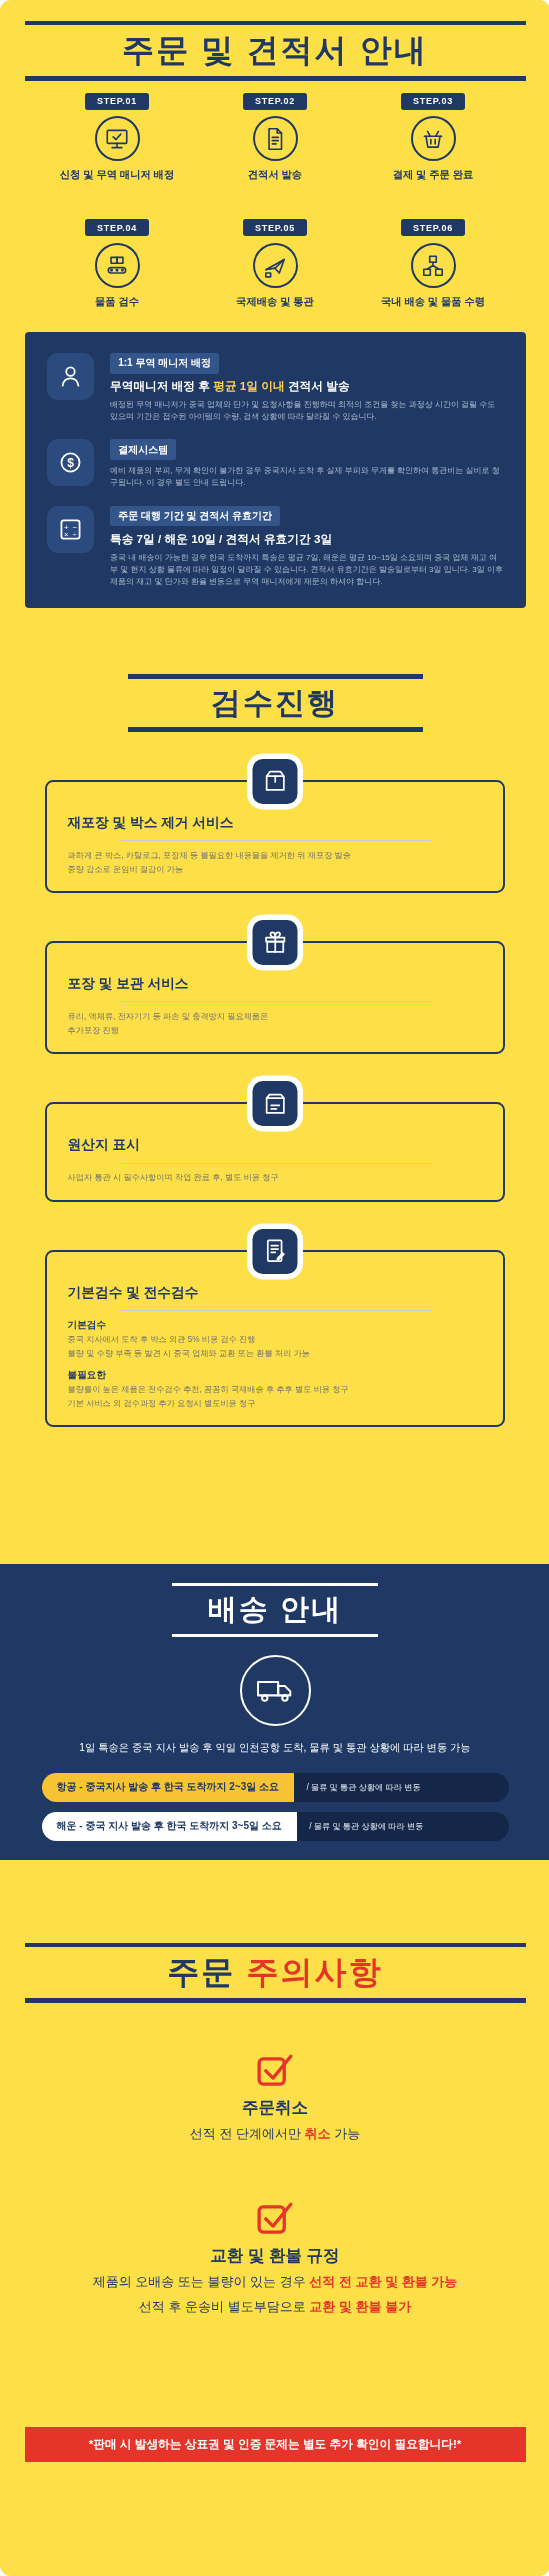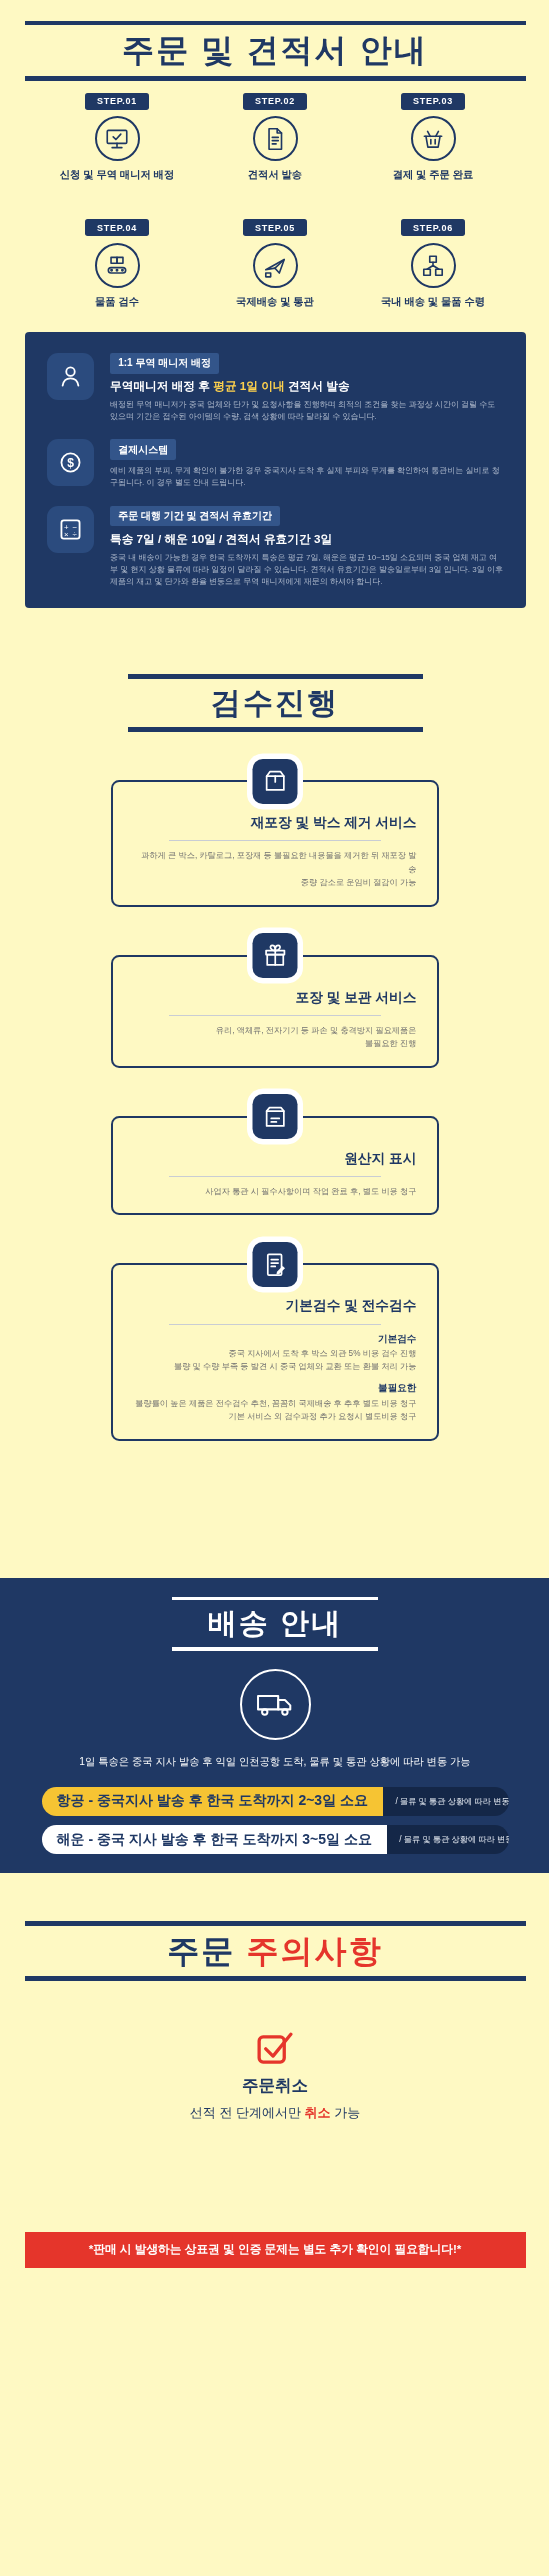--- a/index.html
+++ b/index.html
@@ -1,18 +1,18 @@
 <!DOCTYPE html>
 <html style="font-size:11px"><head>
 <meta charset="utf-8">
 <style>
   * { margin:0; padding:0; box-sizing:border-box; }
   html,body { background:#ffffff; }
   body { width:550px; font-family:"Liberation Sans", sans-serif; }
-  .page { width:550px; height:2576px; overflow:hidden; background:#fef9c3; }
+  .page { width:550px; height:2576px; overflow:hidden; background:#fde047;border-radius:11px; }
 
   
   .sec-title { width:501px; margin:0 auto; text-align:center; }
   .sec-title .bar { height:4.8px; background:#1f3864; }
   .sec-title h1 { font-size:32px; font-weight:bold; color:#1f3864; letter-spacing:2.1px; margin:6.9px 0; line-height:1.15; }
   .sec-title h1 .red { color:#e5352b; }
   .sec-title.narrow { width:295px; }
   .sec-title.narrow h1 { font-size:30px; }
 
   
@@ -29,44 +29,44 @@
   .info-row + .info-row { margin-top:16.5px; }
   .info-icon { flex:0 0 47px; width:47px; height:47px; background:#2b4b7e; border-radius:11px; display:flex; align-items:center; justify-content:center; }
   .info-icon svg { width:29px; height:29px; }
   .info-chip { display:inline-block; background:#33558a; color:#fff; font-size:10px; font-weight:bold; padding:3.4px 8.2px; border-radius:2.1px; }
   .info-headline { margin-top:5.5px; font-size:11.7px; font-weight:bold; color:#fff; }
   .info-headline .em { color:#ffd24d; }
   .info-body { margin-top:4.8px; font-size:8px; line-height:1.5; color:#aeb9cc; max-width:412px; }
 
   
   .services-title { margin-top:66px; }
-  .service-card { position:relative; width:328px; margin:48px auto 12px; border:2.1px solid #1f3864; border-radius:8.2px; padding:32px 20.6px 15px; text-align:right; }
+  .service-card { position:relative; width:460px; margin:48px auto 12px; border:2.1px solid #1f3864; border-radius:8.2px; padding:32px 20.6px 15px; text-align:left; }
   .card-icon { position:absolute; top:-23.4px; left:50%; transform:translateX(-50%); width:45px; height:45px; background:#1f3864; border-radius:10.3px; box-shadow:0 0 0 5.5px #fff; display:flex; align-items:center; justify-content:center; }
   .card-icon svg { width:27.5px; height:27.5px; }
   .card-title { font-size:13.7px; font-weight:bold; color:#1f3864; }
   .card-divider { width:75%; height:0.7px; background:#c9cdd4; margin:8.2px auto; }
   .card-line { font-size:8.2px; color:#707070; line-height:1.65; }
   .card-subhead { font-size:9.6px; font-weight:bold; color:#1f3864; margin-top:8.2px; margin-bottom:1.4px; }
 
   
   .shipping { margin-top:137px; background:#1f3864; padding:19px 0; text-align:center; }
   .shipping .sec-title { width:206px; }
   .shipping .sec-title .bar { background:#fff; height:3.4px; }
   .shipping .sec-title h1 { color:#fff; font-size:29px; }
   .truck-circle { width:71px; height:71px; border:2.7px solid #fff; border-radius:50%; margin:18px auto 15px; display:flex; align-items:center; justify-content:center; }
   .truck-circle svg { width:43px; height:34px; }
   .shipping-note { color:#fff; font-size:10.3px; margin-bottom:18px; }
   .ship-bar { width:467px; height:29px; margin:9.6px auto 0; border-radius:14.4px; overflow:hidden; display:flex; }
-  .ship-bar .bar-left { display:flex; align-items:center; padding:0 15px; font-size:14px; font-weight:bold; color:#1f3864; white-space:nowrap; }
+  .ship-bar .bar-left { display:flex; align-items:center; padding:0 15px; font-size:10px; font-weight:bold; color:#1f3864; white-space:nowrap; }
   .ship-bar.air .bar-left { background:#f6c433; }
   .ship-bar.sea .bar-left { background:#ffffff; }
   .ship-bar .bar-right { flex:1; display:flex; align-items:center; padding:0 12.4px; background:#142748; color:#e8edf5; font-size:8.2px; white-space:nowrap; }
 
   
-  .caution-title { margin-top:48px; }
+  .caution-title { margin-top:83px; }
   .caution-item { text-align:center; }
   .caution-item.first { margin-top:48px; }
   .caution-item.second { margin-top:55px; }
   .caution-item svg { width:40px; height:37px; }
   .caution-heading { margin-top:6.9px; font-size:16.5px; font-weight:bold; color:#1f3864; }
   .caution-line { margin-top:5.5px; font-size:13px; color:#1f3864; line-height:1.5; }
   .caution-line .red { color:#e5352b; font-weight:bold; }
   .notice-banner { width:501px; margin:110px auto 0; background:#e5352b; color:#fff; font-size:11.7px; font-weight:bold; text-align:center; padding:10.3px 0; }
 
   .spacer-top { height:20.6px; }
@@ -239,21 +239,21 @@
           <rect x="10" y="22" width="28" height="18"></rect>
           <rect x="8" y="15" width="32" height="7"></rect>
           <path d="M24 15v25"></path>
           <path d="M24 15c-9 0-11-9-5-9s5 9 5 9z"></path>
           <path d="M24 15c9 0 11-9 5-9s-5 9-5 9z"></path>
         </svg>
     </div>
     <div class="card-title">포장 및 보관 서비스</div>
     <div class="card-divider"></div>
     <div class="card-line">유리, 액체류, 전자기기 등 파손 및 충격방지 필요제품은</div>
-    <div class="card-line">불필요한 진행</div>
+    <div class="card-line">추가포장 진행</div>
   </div>
 
   <div class="service-card">
     <div class="card-icon">
       <svg viewBox="0 0 48 48" fill="none" stroke="#ffffff" stroke-width="3" stroke-linecap="round" stroke-linejoin="round">
           <rect x="9" y="14" width="30" height="26"></rect>
           <path d="M9 14l5-6h20l5 6"></path>
           <path d="M17 27h14M17 33h9"></path>
         </svg>
     </div>
@@ -318,17 +318,28 @@
     <span>
       <svg viewBox="0 0 60 56" fill="none" stroke="#e5352b" stroke-width="5" stroke-linecap="round" stroke-linejoin="round">
           <rect x="6" y="12" width="38" height="38" rx="6"></rect>
           <path d="M16 30l11 11L54 8"></path>
         </svg>
     </span>
     <div class="caution-heading">주문취소</div>
     <div class="caution-line"><span>선적 전 단계에서만 </span><span class="red">취소</span><span> 가능</span></div>
   </div>
 
+  <div class="caution-item second">
+    <span>
+      <svg viewBox="0 0 60 56" fill="none" stroke="#e5352b" stroke-width="5" stroke-linecap="round" stroke-linejoin="round">
+          <rect x="6" y="12" width="38" height="38" rx="6"></rect>
+          <path d="M16 30l11 11L54 8"></path>
+        </svg>
+    </span>
+    <div class="caution-heading">교환 및 환불 규정</div>
+    <div class="caution-line"><span>제품의 오배송 또는 불량이 있는 경우 </span><span class="red">선적 전 교환 및 환불 가능</span></div>
+    <div class="caution-line"><span>선적 후 운송비 별도부담으로 </span><span class="red">교환 및 환불 불가</span></div>
+  </div>
 
   <div class="notice-banner">*판매 시 발생하는 상표권 및 인증 문제는 별도 추가 확인이 필요합니다!*</div>
 
 </div>
 
 
 </body></html>

